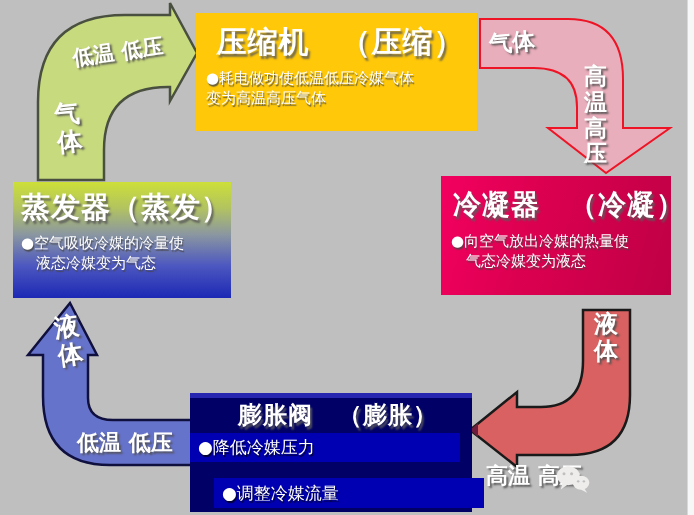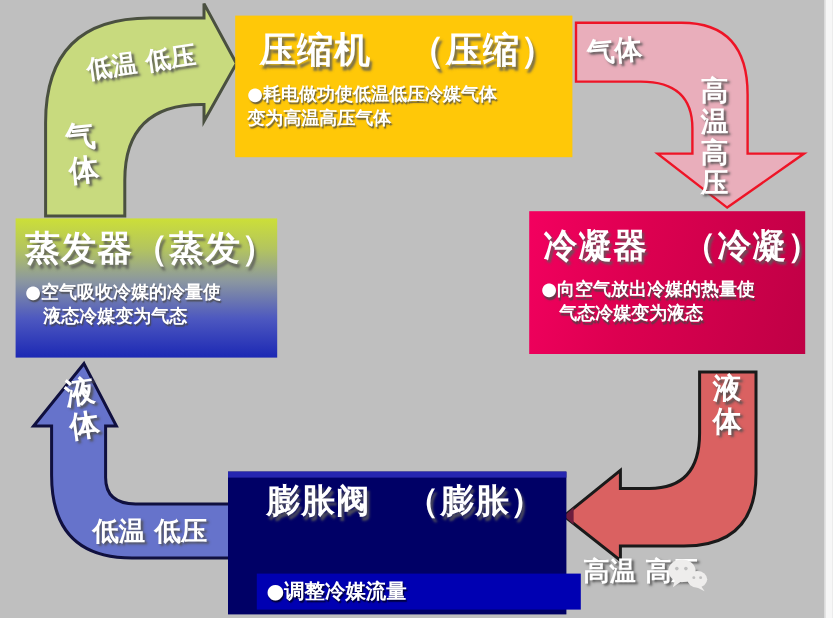--- a/index.html
+++ b/index.html
@@ -9,39 +9,39 @@
     font-family:"DejaVu Serif", serif;
   }
   .abs{position:absolute;}
   .box{position:absolute;box-sizing:border-box;}
   .box-title{
     font-family:"DejaVu Serif", serif;font-weight:bold;color:#fff;
     text-shadow:2px 3px 2px rgba(90,90,90,.85);
     white-space:nowrap;letter-spacing:1px;text-align:center;
   }
   .box-body{
-    font-family:"DejaVu Serif", serif;font-weight:bold;color:#fff;
+    font-family:"DejaVu Serif", serif;font-weight:normal;color:#fff;
     text-shadow:1px 2px 1px rgba(70,70,70,.8);
     font-size:15px;line-height:1.32;white-space:nowrap;
   }
   .indent{padding-left:15px;}
 
   
   #compressor-box{left:196px;top:13px;width:281px;height:118px;background:#ffc808;padding:7px 8px 0 10px;}
   #compressor-box .box-title{font-size:30px;margin:2px 0 6px 6px;}
   #condenser-box{left:441px;top:176px;width:230px;height:119px;
     background:linear-gradient(105deg,#f3005f 0%,#dc0050 40%,#bf0045 100%);padding:8px 6px 0 10px;}
   #condenser-box .box-title{font-size:28px;margin:2px 0 8px 2px;}
   #evaporator-box{left:13px;top:182px;width:218px;height:116px;
     background:linear-gradient(180deg,#ccdf38 0%,#b3c45f 22%,#8b97a0 45%,#4d58c0 72%,#1c28b4 100%);
     padding:6px 4px 0 8px;}
   #evaporator-box .box-title{font-size:29px;margin:0 12px 6px 0;}
   #expansion-box{left:190px;top:393px;width:282px;height:119px;background:#000066;}
   #expansion-box .top-strip{position:absolute;left:0;top:0;width:100%;height:5px;background:#2626b0;}
-  #expansion-box .box-title{font-size:28px;margin:6px 0 0 14px;}
+  #expansion-box .box-title{font-size:24px;margin:6px 0 0 14px;}
   .exp-row{
     position:absolute;left:0;width:270px;background:#0000b2;
     display:flex;align-items:center;
   }
   #exp-row1{top:40px;height:29px;}
   #exp-row2{top:85px;height:30px;margin-left:24px;}
   .exp-row .box-body{font-size:17px;padding-left:8px;text-shadow:1px 2px 1px rgba(0,0,40,.9);}
 
   
   .arrow-svg{position:absolute;overflow:visible;}
@@ -111,20 +111,23 @@
 
 <div id="evaporator-box" class="box">
   <div class="box-title">蒸发器（蒸发）</div>
   <div class="box-body">●空气吸收冷媒的冷量使</div>
   <div class="box-body indent">液态冷媒变为气态</div>
 </div>
 
 <div id="expansion-box" class="box">
   <div class="top-strip"></div>
   <div class="box-title">膨胀阀　（膨胀）</div>
+  <div id="exp-row1" class="exp-row">
+    <div class="box-body">●降低冷媒压力</div>
+  </div>
   <div id="exp-row2" class="exp-row">
     <div class="box-body">●调整冷媒流量</div>
   </div>
 </div>
 
 <div id="green-state-label" class="alabel">低温 低压</div>
 <div id="green-phase-label" class="alabel vstack">气体</div>
 
 <div id="pink-phase-label" class="alabel">气体</div>
 <div id="pink-state-label" class="alabel vstack">高温高压</div>

